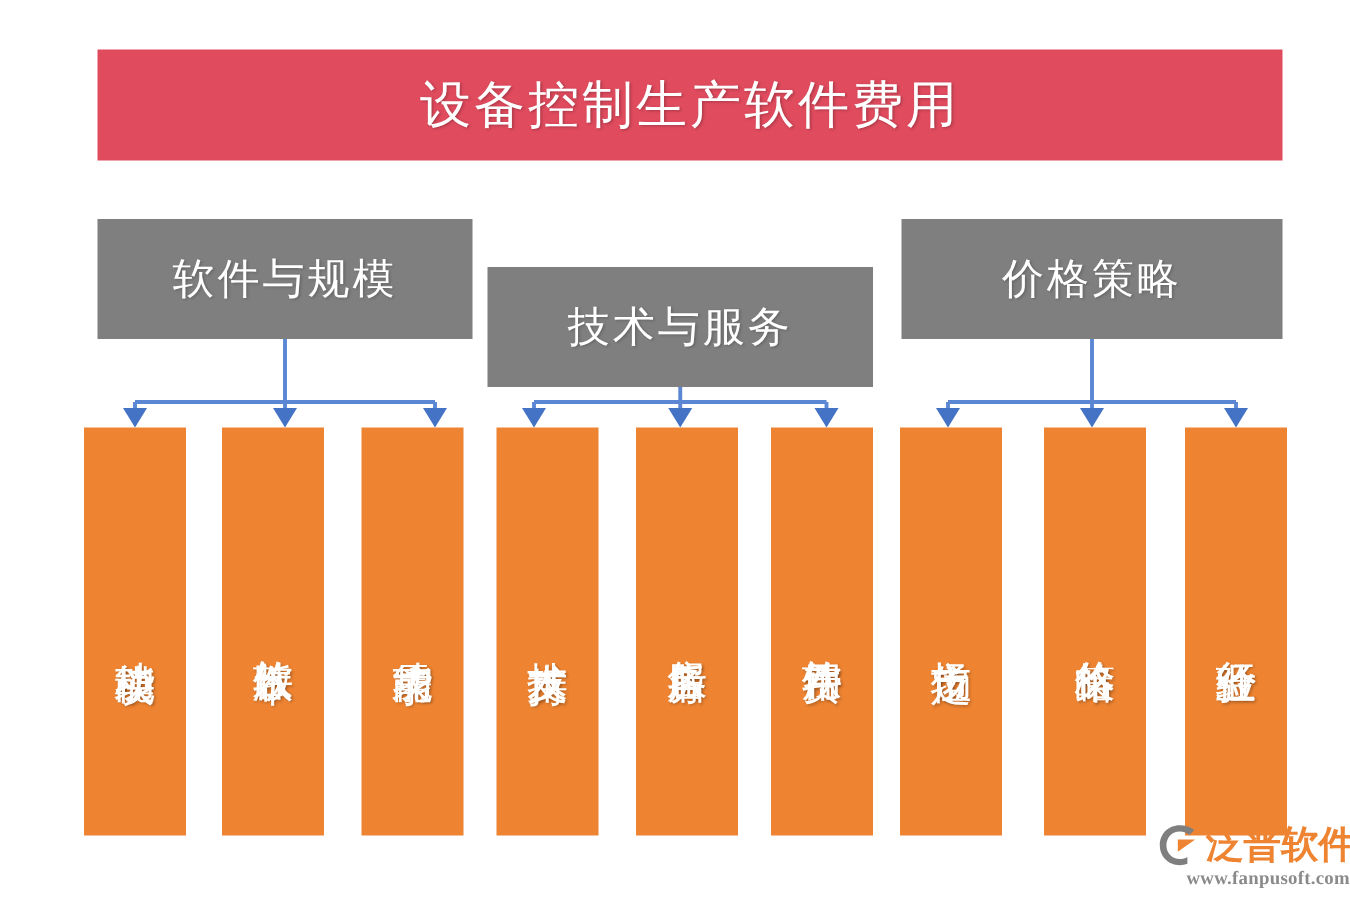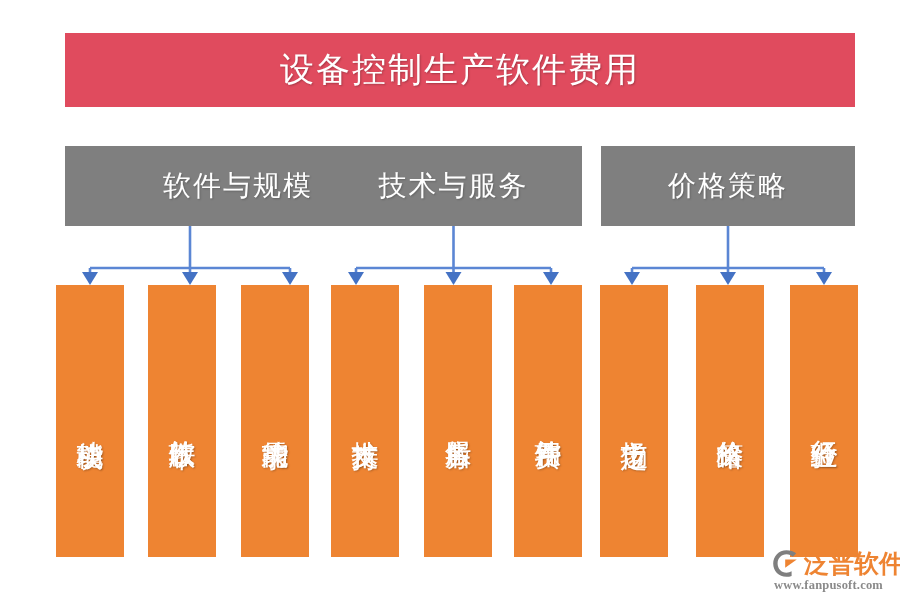--- a/index.html
+++ b/index.html
@@ -53,22 +53,22 @@
     align-items: center;
     justify-content: center;
   }
   .cat-box .cat-text {
     color: #ffffff;
     font-size: 28px;
     letter-spacing: 2px;
     text-shadow: 1px 1px 2px rgba(0,0,0,0.22);
     white-space: nowrap;
   }
-  .cat-0 { left: 65px;  width: 250px; padding-left: 48px; }
-  .cat-1 { left: 325px; width: 257px; }
+  .cat-0 { left: 65px;  width: 250px; }
+  .cat-1 { left: 325px; width: 257px; margin-top: 32px; }
   .cat-2 { left: 601px; width: 254px; }
 
   
   .leaf-box {
     position: absolute;
     top: 285px;
     height: 272px;
     width: 68px;
     background: #EE8432;
     display: flex;
@@ -121,21 +121,21 @@
     color: #EE8432;
     font-size: 25px;
     font-family: "Liberation Sans", "DejaVu Sans", sans-serif;
     font-weight: bold;
     letter-spacing: 0px;
     line-height: 1;
     white-space: nowrap;
   }
   .logo-url {
     position: absolute;
-    left: 2px;
+    left: 19px;
     top: 29px;
     color: #8A8A8A;
     font-size: 12.5px;
     font-family: "Liberation Serif", "DejaVu Serif", serif;
     font-weight: bold;
     letter-spacing: 0.2px;
     white-space: nowrap;
   }
 </style>
 </head>

